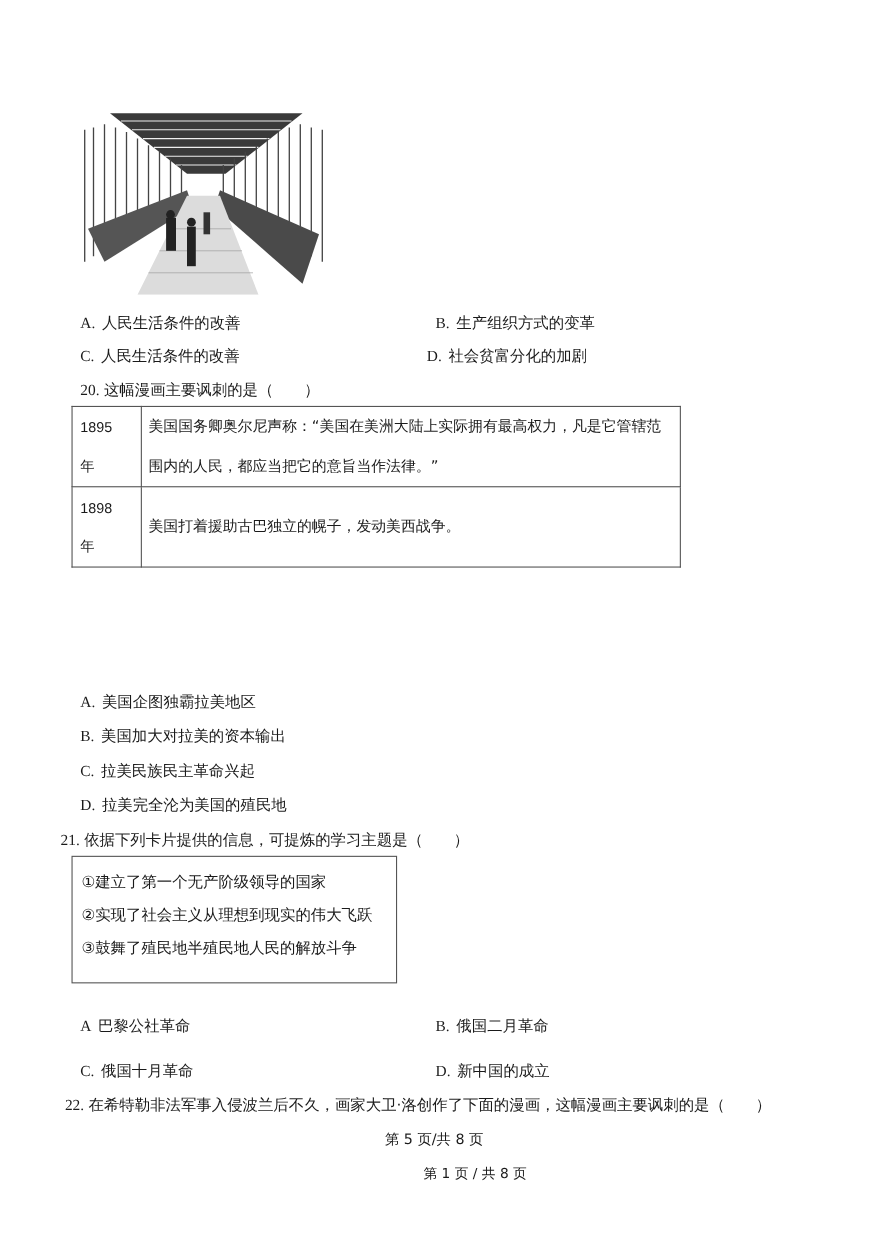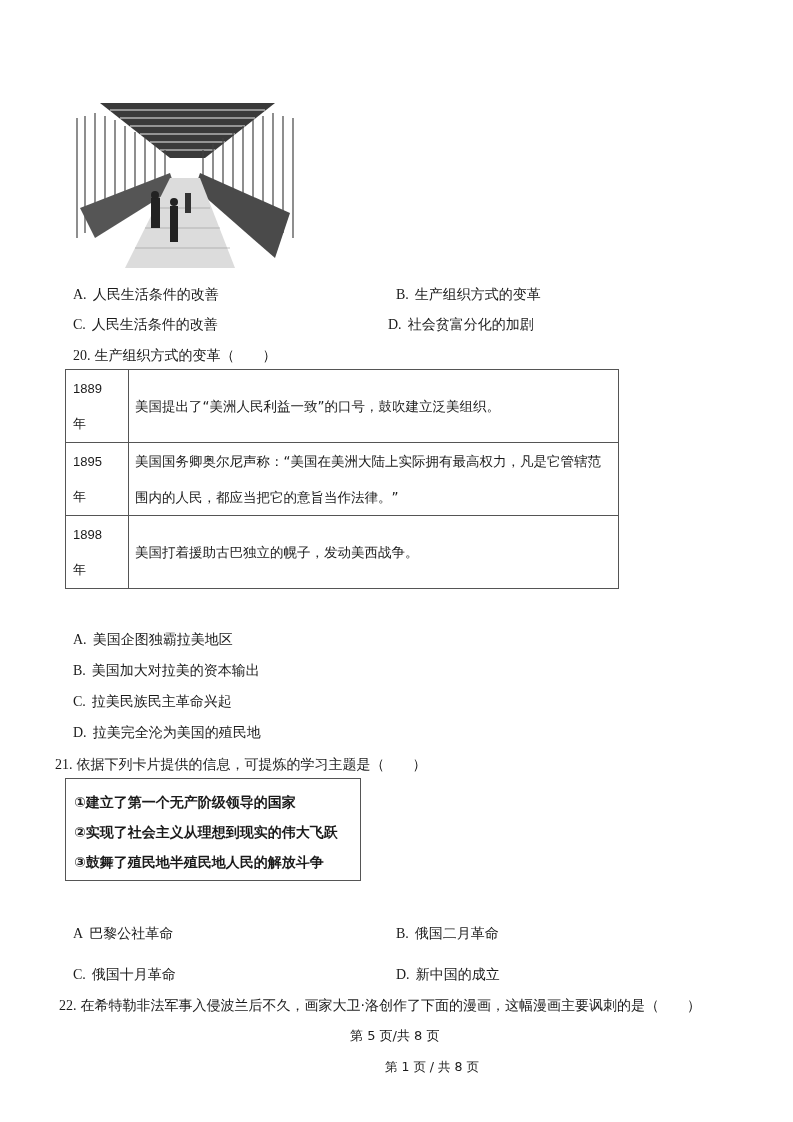--- a/index.html
+++ b/index.html
@@ -12,21 +12,21 @@
   
   .illus { position:absolute; left:75px; top:98px; width:220px; height:170px; }
   
   .tbl { position:absolute; left:65px; top:369px; width:554px; border-collapse:collapse; }
   .tbl td { border:1.5px solid #555; vertical-align:middle; font-size:13.5px; }
   .tbl td.year { width:55px; padding:0 0 0 7px; line-height:35px; font-family:"Liberation Sans","DejaVu Sans",sans-serif; font-size:13px; }
   .tbl td.year .yr { display:block; }
   .tbl td.desc { padding:0 6px; line-height:36px; }
   .tbl tr { height:73px; }
   
-  .card { position:absolute; left:65px; top:778px; width:296px; height:103px; border:1.5px solid #555; box-sizing:border-box;font-weight:bold; }
+  .card { position:absolute; left:65px; top:778px; width:296px; height:116px; border:1.5px solid #555; box-sizing:border-box; }
   .card .line { position:absolute; left:8px; font-size:14px; line-height:16px; white-space:nowrap; }
   .footer1 { position:absolute; left:350px; top:1027px; font-size:13px; }
   .footer2 { position:absolute; left:385px; top:1059px; font-size:12.5px; }
 </style>
 </head>
 <body>
 
 <div class="illus">
   <svg width="220" height="170" viewBox="0 0 220 170" xmlns="http://www.w3.org/2000/svg">
     <rect x="0" y="0" width="220" height="170" fill="#ffffff"></rect>
@@ -90,32 +90,25 @@
   <span class="opt-letter">B.</span><span>生产组织方式的变革</span>
 </div>
 <div class="abs txt" style="left:73px; top:316px;">
   <span class="opt-letter">C.</span><span>人民生活条件的改善</span>
 </div>
 <div class="abs txt" style="left:388px; top:316px;">
   <span class="opt-letter">D.</span><span>社会贫富分化的加剧</span>
 </div>
 
 <div class="abs txt" style="left:73px; top:347px;">
-  <span class="qnum">20.</span><span>生产组织方式的变革（　　）</span>
+  <span class="qnum">20.</span><span>这幅漫画主要讽刺的是（　　）</span>
 </div>
 
 <table class="tbl">
   <tbody>
-      <tr>
-    <td class="year">
-      <span class="yr">1889</span>
-      <span class="yr">年</span>
-    </td>
-    <td class="desc">美国提出了“美洲人民利益一致”的口号，鼓吹建立泛美组织。</td>
-  </tr>
   <tr>
     <td class="year">
       <span class="yr">1895</span>
       <span class="yr">年</span>
     </td>
     <td class="desc">
       <div>美国国务卿奥尔尼声称：“美国在美洲大陆上实际拥有最高权力，凡是它管辖范</div>
       <div>围内的人民，都应当把它的意旨当作法律。”</div>
     </td>
   </tr>

